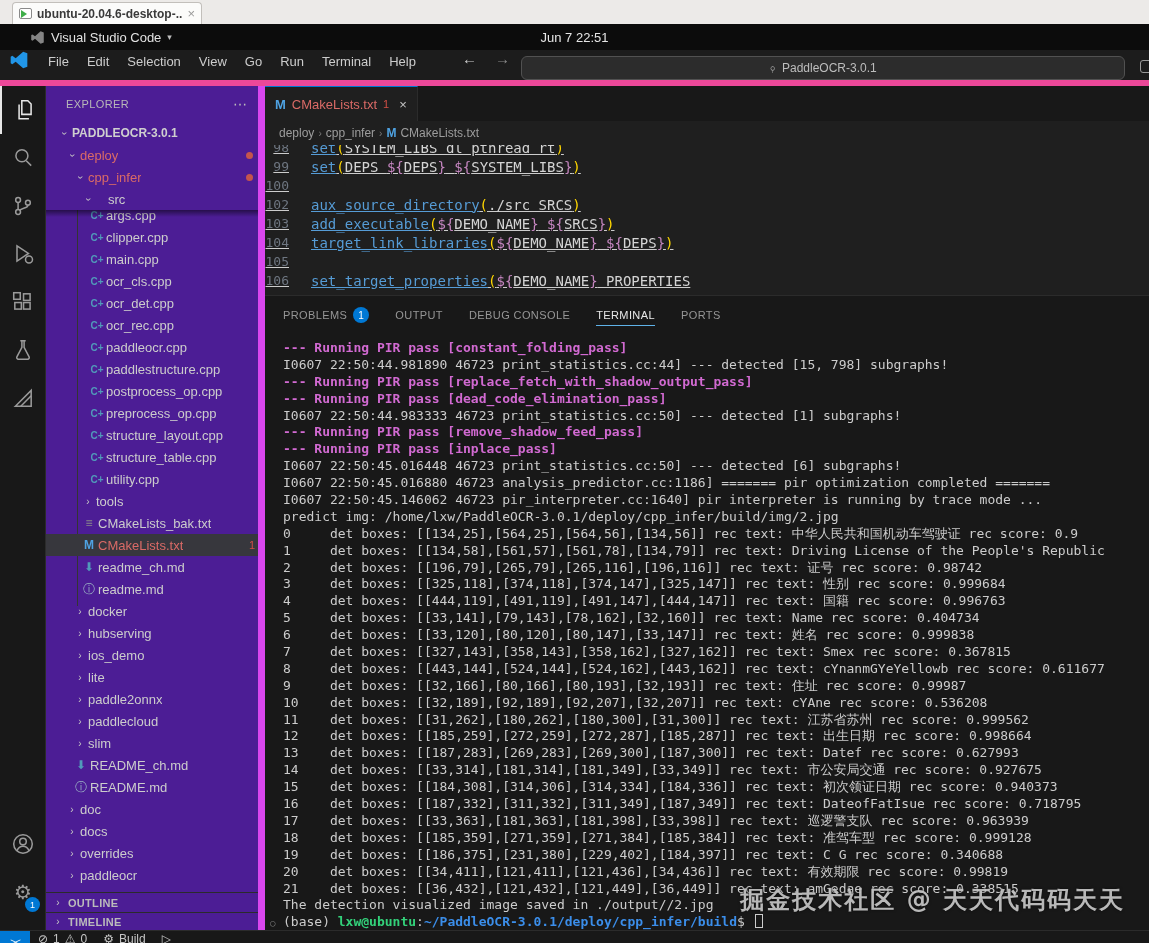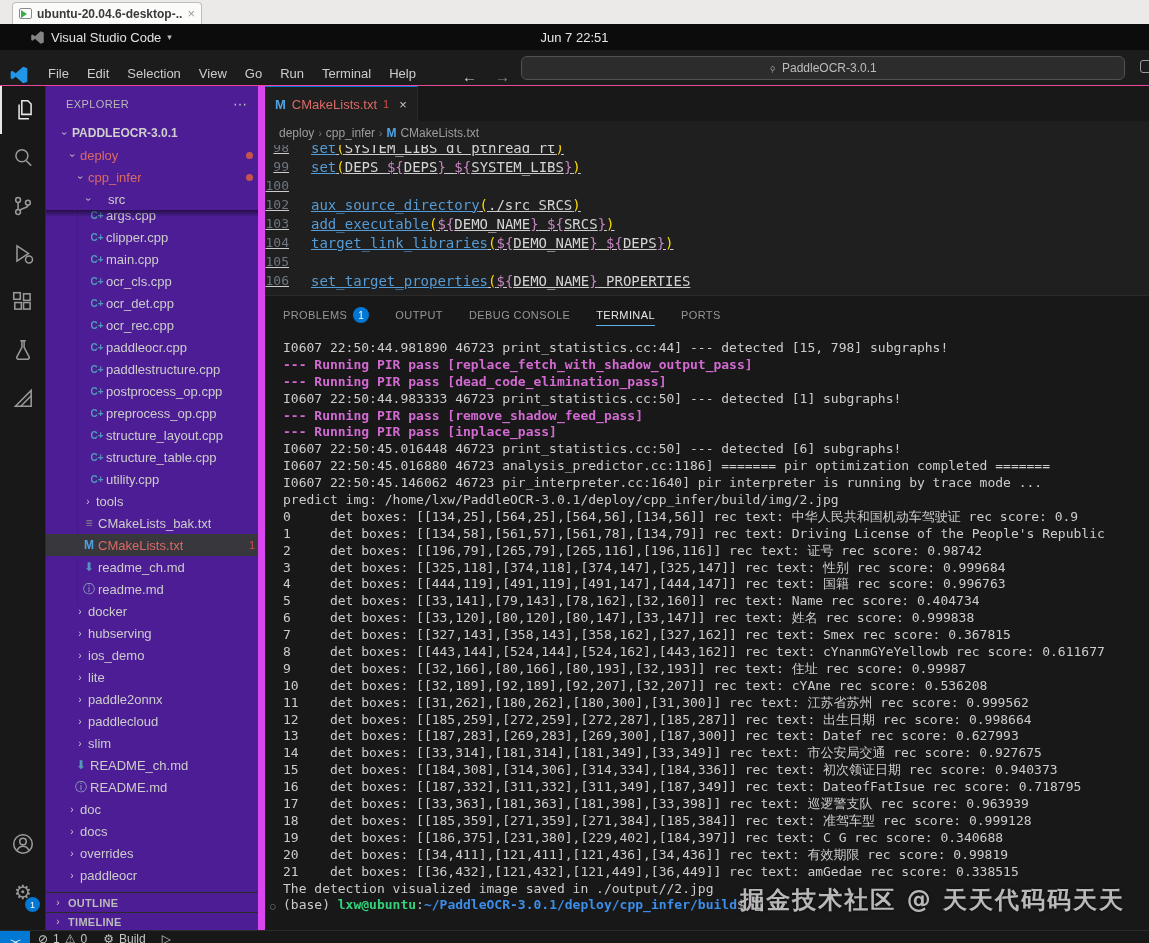--- a/index.html
+++ b/index.html
@@ -18,21 +18,21 @@
 
   
   .gnome-bar { position:absolute; left:0; top:24px; width:1149px; height:26px; background:#0c0c0c;
                display:flex; align-items:center; font-size:13px; color:#e2e2e2; }
   .gnome-app { display:flex; align-items:center; gap:6px; margin-left:30px; }
   .gnome-clock { position:absolute; left:0; right:0; text-align:center; font-size:13px; color:#e6e6e6; }
   .vsc-logo-mini { width:15px; height:15px; opacity:.85; }
 
   
   .titlebar { position:absolute; left:0; top:50px; width:1149px; height:36px; background:#1c1c1c;
-              display:flex; align-items:flex-end; border-bottom:1px solid #ec4899; }
+              display:flex; align-items:flex-start; border-bottom:6px solid #ec4899; }
   .vsc-logo { width:20px; height:20px; margin:0 10px 0 9px; }
   .menus { display:flex; align-items:center; }
   .menu-item { font-size:13px; color:#cccccc; padding:4px 9px; border-radius:5px; white-space:nowrap; }
   .nav-arrows { position:absolute; left:462px; display:flex; gap:18px; font-size:15px; }
   .nav-back { color:#cfcfcf; } .nav-fwd { color:#8a8a8a; }
   .search-box { position:absolute; left:521px; top:6px; width:604px; height:24px; background:#2c2c2c;
                 border:1px solid #515151; border-radius:6px; display:flex; align-items:center; justify-content:center;
                 gap:6px; font-size:12px; color:#bdbdbd; }
   .search-glyph { font-size:12px; color:#a6a6a6; transform:rotate(-45deg); display:inline-block; }
   .layout-icon { position:absolute; right:-6px; top:10px; width:15px; height:13px; border:1.4px solid #9a9a9a; border-radius:3px; }
@@ -530,20 +530,21 @@
         <span>DEBUG CONSOLE</span>
       </div>
       <div class="ptab active">
         <span>TERMINAL</span>
       </div>
       <div class="ptab">
         <span>PORTS</span>
       </div>
     </div>
   <div class="term" id="term">
+      <div class="tline magenta">--- Running PIR pass [constant_folding_pass]</div>
       <div class="tline">I0607 22:50:44.981890 46723 print_statistics.cc:44] --- detected [15, 798] subgraphs!</div>
       <div class="tline magenta">--- Running PIR pass [replace_fetch_with_shadow_output_pass]</div>
       <div class="tline magenta">--- Running PIR pass [dead_code_elimination_pass]</div>
       <div class="tline">I0607 22:50:44.983333 46723 print_statistics.cc:50] --- detected [1] subgraphs!</div>
       <div class="tline magenta">--- Running PIR pass [remove_shadow_feed_pass]</div>
       <div class="tline magenta">--- Running PIR pass [inplace_pass]</div>
       <div class="tline">I0607 22:50:45.016448 46723 print_statistics.cc:50] --- detected [6] subgraphs!</div>
       <div class="tline">I0607 22:50:45.016880 46723 analysis_predictor.cc:1186] ======= pir optimization completed =======</div>
       <div class="tline">I0607 22:50:45.146062 46723 pir_interpreter.cc:1640] pir interpreter is running by trace mode ...</div>
       <div class="tline">predict img: /home/lxw/PaddleOCR-3.0.1/deploy/cpp_infer/build/img/2.jpg</div>

